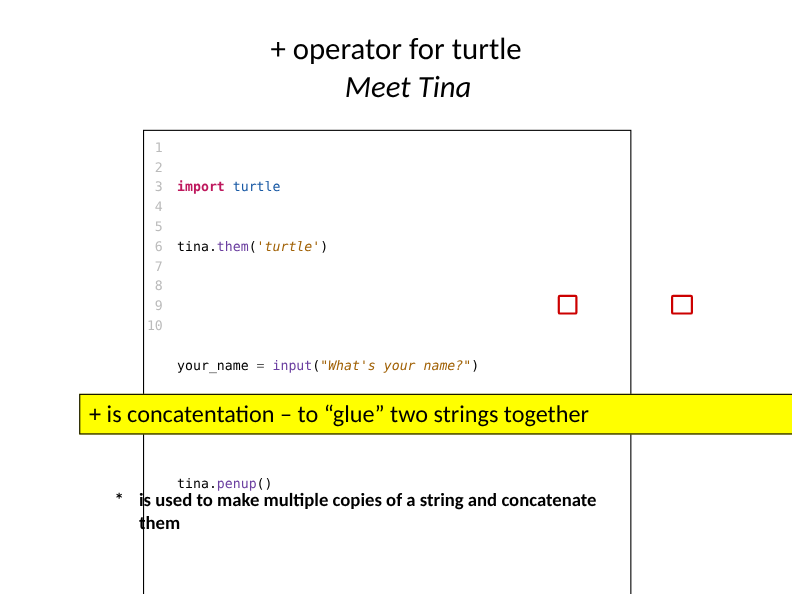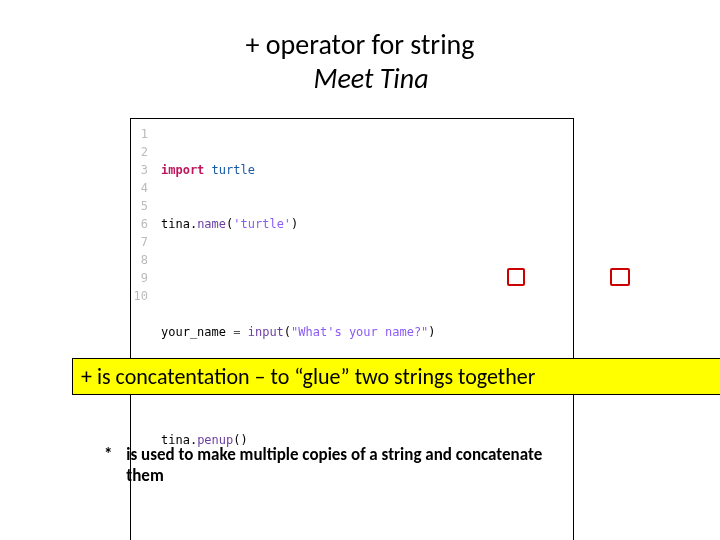--- a/index.html
+++ b/index.html
@@ -50,21 +50,21 @@
   .code-lines {
     margin-left: 22px;
     font-family: Menlo, Consolas, monospace;
     font-size: 12px;
     line-height: 18px;
     white-space: pre;
   }
   .code-lines .row { display: block; height: 18px; }
   .kw { color: #be185d; font-weight: bold; }
   .lib { color: #1a5aa5; }
-  .str { color: #8b5cf6; }
+  .str { color: #a16207; font-style: italic; }
   .fn { color: #6b3fa0; }
   .op { color: #555; }
   .red-box {
     position: absolute;
     border: 2px solid #c00;
     border-radius: 2px;
     pointer-events: none;
   }
   .rb1 { left: 376px; top: 149px; width: 18px; height: 18px; }
   .rb2 { left: 479px; top: 149px; width: 20px; height: 18px; }
@@ -93,40 +93,40 @@
     white-space: pre;
   }
   .note-text {
     max-width: 420px;
   }
 </style>
 </head>
 <body>
 
 <div class="title-block">
-  <div class="title1">+ operator for string</div>
+  <div class="title1">+ operator for turtle</div>
   <div class="title2">Meet Tina</div>
 </div>
 
 <div class="code-box">
   <div class="line-numbers">
     <div>1</div>
     <div>2</div>
     <div>3</div>
     <div>4</div>
     <div>5</div>
     <div>6</div>
     <div>7</div>
     <div>8</div>
     <div>9</div>
     <div>10</div>
   </div>
   <div class="code-lines">
     <span class="row"><span class="kw">import</span><span class="lib"> turtle</span></span>
-    <span class="row"><span>tina</span><span>.</span><span class="fn">name</span><span>(</span><span class="str">'turtle'</span><span>)</span></span>
+    <span class="row"><span>tina</span><span>.</span><span class="fn">them</span><span>(</span><span class="str">'turtle'</span><span>)</span></span>
     <span class="row"> </span>
     <span class="row"><span>your_name </span><span class="op">=</span><span> </span><span class="fn">input</span><span>(</span><span class="str">"What's your name?"</span><span>)</span></span>
     <span class="row"> </span>
     <span class="row"><span>tina</span><span>.</span><span class="fn">penup</span><span>()</span></span>
     <span class="row"></span>
     
     
   </div>
   <div class="red-box rb1"></div>
   <div class="red-box rb2"></div>

